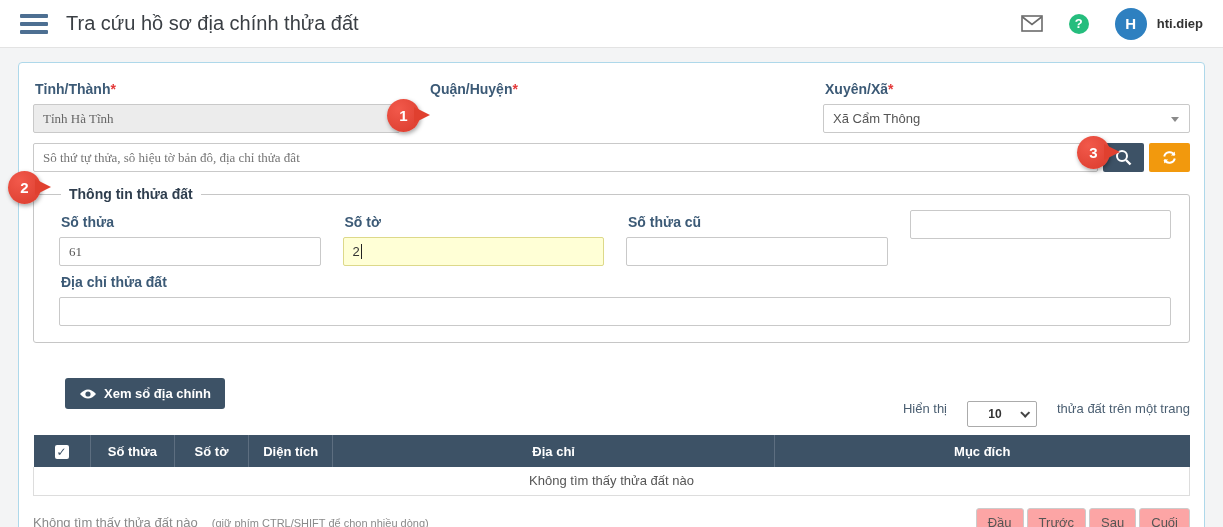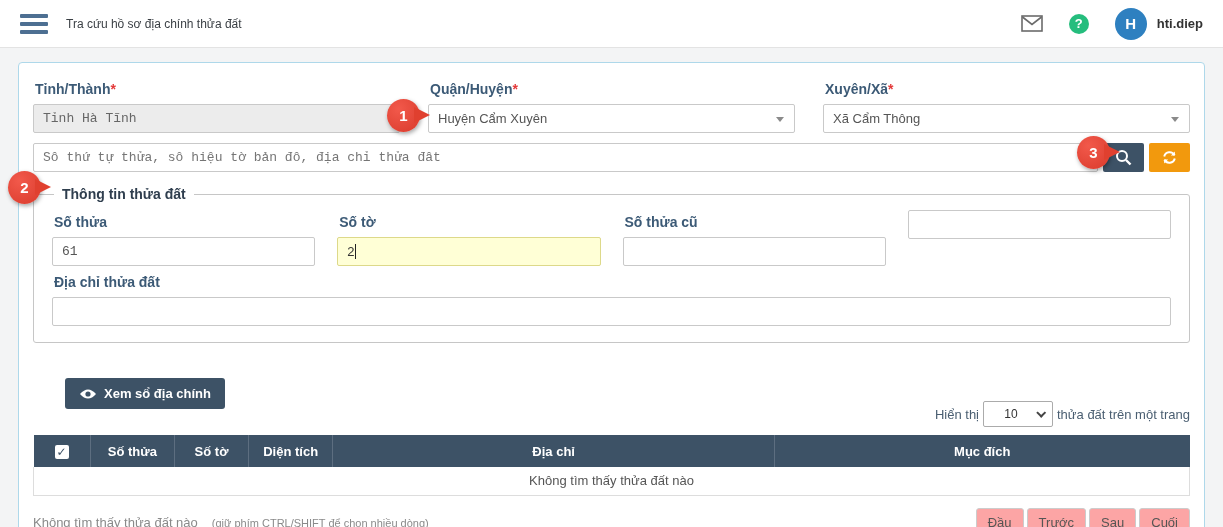--- a/index.html
+++ b/index.html
@@ -4,71 +4,71 @@
 <style>
   * { margin:0; padding:0; box-sizing:border-box; }
   html,body { width:1223px; height:527px; overflow:hidden; background:#f3f4f5;
     font-family:"Liberation Sans","DejaVu Sans",sans-serif; }
 
   
   .topbar { height:48px; background:#fff; border-bottom:1px solid #e3e3e3;
     display:flex; align-items:center; padding:0 20px; }
   .hamburger { width:28px; cursor:pointer; margin-right:18px; }
   .hamburger span { display:block; height:4px; background:#4d6f92; border-radius:1px; margin:4px 0; }
-  .page-title { font-size:12px; color:#3a3f44; }
+  .page-title { font-size:20px; color:#3a3f44; }
   .topbar-right { margin-left:auto; display:flex; align-items:center; gap:26px; }
   .mail-icon svg { display:block; }
   .help-icon { width:20px; height:20px; border-radius:50%; background:#25bd7d; color:#fff;
     font-size:13px; font-weight:bold; display:flex; align-items:center; justify-content:center; cursor:pointer; }
   .user-chip { display:flex; align-items:center; gap:10px; cursor:pointer; }
   .avatar { width:32px; height:32px; border-radius:50%; background:#2e80c0; color:#fff;
     font-size:15px; font-weight:bold; display:flex; align-items:center; justify-content:center; }
   .username { font-size:13px; color:#333; font-weight:bold; }
 
   
   .panel { position:absolute; left:18px; top:62px; width:1187px; height:470px;
     background:#fff; border:1px solid #aed8ea; border-radius:4px; padding:14px 14px 0 14px; }
 
   .filters { display:grid; grid-template-columns:1fr 1fr 1fr; column-gap:28px; }
   .field-label { font-size:14px; font-weight:bold; color:#3c5a76; margin:4px 0 7px 2px; }
   .req { color:#e43a3a; }
   .tb-input { width:100%; height:29px; border:1px solid #c9c9c9; border-radius:2px;
-    font-size:13px; color:#555; padding:0 9px; font-family:Liberation Mono, monospace; background:#fff; }
+    font-size:13px; color:#555; padding:0 9px; font-family:Liberation Serif, serif; background:#fff; }
   .tb-input:disabled { background:#ececec; color:#666; }
   .select-box { position:relative; width:100%; height:29px; border:1px solid #c9c9c9; border-radius:2px;
     background:#fff; display:flex; align-items:center; padding:0 26px 0 9px;
     font-size:13px; color:#555; cursor:pointer; }
   .caret-down { position:absolute; right:10px; top:12px; width:0; height:0;
     border-left:4px solid transparent; border-right:4px solid transparent; border-top:5px solid #8a8a8a; }
 
   .search-row { display:flex; margin-top:10px; gap:5px;justify-content:space-between; }
   .search-row .tb-input { flex:1; }
   .btn-sq { width:41px; height:29px; border:none; border-radius:2px; cursor:pointer;
     display:flex; align-items:center; justify-content:center; }
   .btn-search { background:#3d5266; }
   .btn-refresh { background:#f2990d; }
 
   
-  fieldset.parcel { margin-top:14px; border:1px solid #c6c6c6; border-radius:3px; padding:8px 18px 16px 18px; }
+  fieldset.parcel { margin-top:14px; border:1px solid #c6c6c6; border-radius:3px; padding:8px 18px 16px 25px; }
   fieldset.parcel legend { font-size:14px; font-weight:bold; color:#2f3e4e; padding:0 8px; margin-left:2px; }
   .parcel-grid { display:grid; grid-template-columns:repeat(4,1fr); column-gap:22px; }
   .focused-input { display:flex; align-items:center; width:100%; height:29px;
     border:1px solid #ddd98a; border-radius:2px; background:#ffffd6; padding:0 9px; font-size:13px; color:#333; }
   .text-caret { display:inline-block; width:1px; height:15px; background:#222; margin-left:1px; }
   .addr-row { margin-top:8px; }
 
   
   .actions-row { display:flex; align-items:center; margin-top:17px;padding-left:32px; }
   .btn-view { display:flex; align-items:center; gap:7px; background:#3d5266; color:#fff;
     border:none; border-radius:3px; height:31px; padding:0 14px; font-size:13px; font-weight:bold;
     font-family:inherit; cursor:pointer; }
-  .per-page { margin-left:auto; display:flex; align-items:center; gap:4px; font-size:13px; color:#4a5e71;margin-top:41px; }
+  .per-page { margin-left:auto; display:flex; gap:20px; font-size:13px; color:#4a5e71;margin-top:41px; }
   .pp-select { position:relative; width:70px; height:26px; border:1px solid #ababab; border-radius:2px;
     background:#fff; display:flex; align-items:center; justify-content:center;
-    font-size:12px; color:#333; cursor:pointer; padding-right:14px; }
+    font-size:12px; color:#333; cursor:pointer; padding-right:14px;font-weight:bold; }
   .chev { position:absolute; right:8px; top:8px; width:7px; height:7px;
     border-right:2px solid #444; border-bottom:2px solid #444; transform:rotate(45deg) translateY(-1px); }
 
   
   table.results { width:100%; border-collapse:collapse; margin-top:8px; table-layout:fixed; }
   table.results th { background:#3d5266; color:#fff; font-size:13px; font-weight:bold;
     height:32px; border-left:1px solid #5d6e80; text-align:center; }
   table.results th:first-child { border-left:none; }
   .chk { display:inline-flex; width:14px; height:14px; background:#fff; border-radius:2px;
     align-items:center; justify-content:center; color:#3d5266; font-size:12px; font-weight:bold; cursor:pointer; }
@@ -119,24 +119,20 @@
 
 <div class="panel">
 
   <div class="filters">
     <div>
       <div class="field-label"><span>Tỉnh/Thành</span><span class="req">*</span></div>
       <input class="tb-input" disabled="" value="Tỉnh Hà Tĩnh" style="">
     </div>
     <div>
       <div class="field-label"><span>Quận/Huyện</span><span class="req">*</span></div>
-      <div class="select-box">
-        <span>Huyện Cẩm Xuyên</span>
-        <span class="caret-down"></span>
-      </div>
     </div>
     <div>
       <div class="field-label"><span>Xuyên/Xã</span><span class="req">*</span></div>
       <div class="select-box">
         <span>Xã Cẩm Thông</span>
         <span class="caret-down"></span>
       </div>
     </div>
   </div>
 

